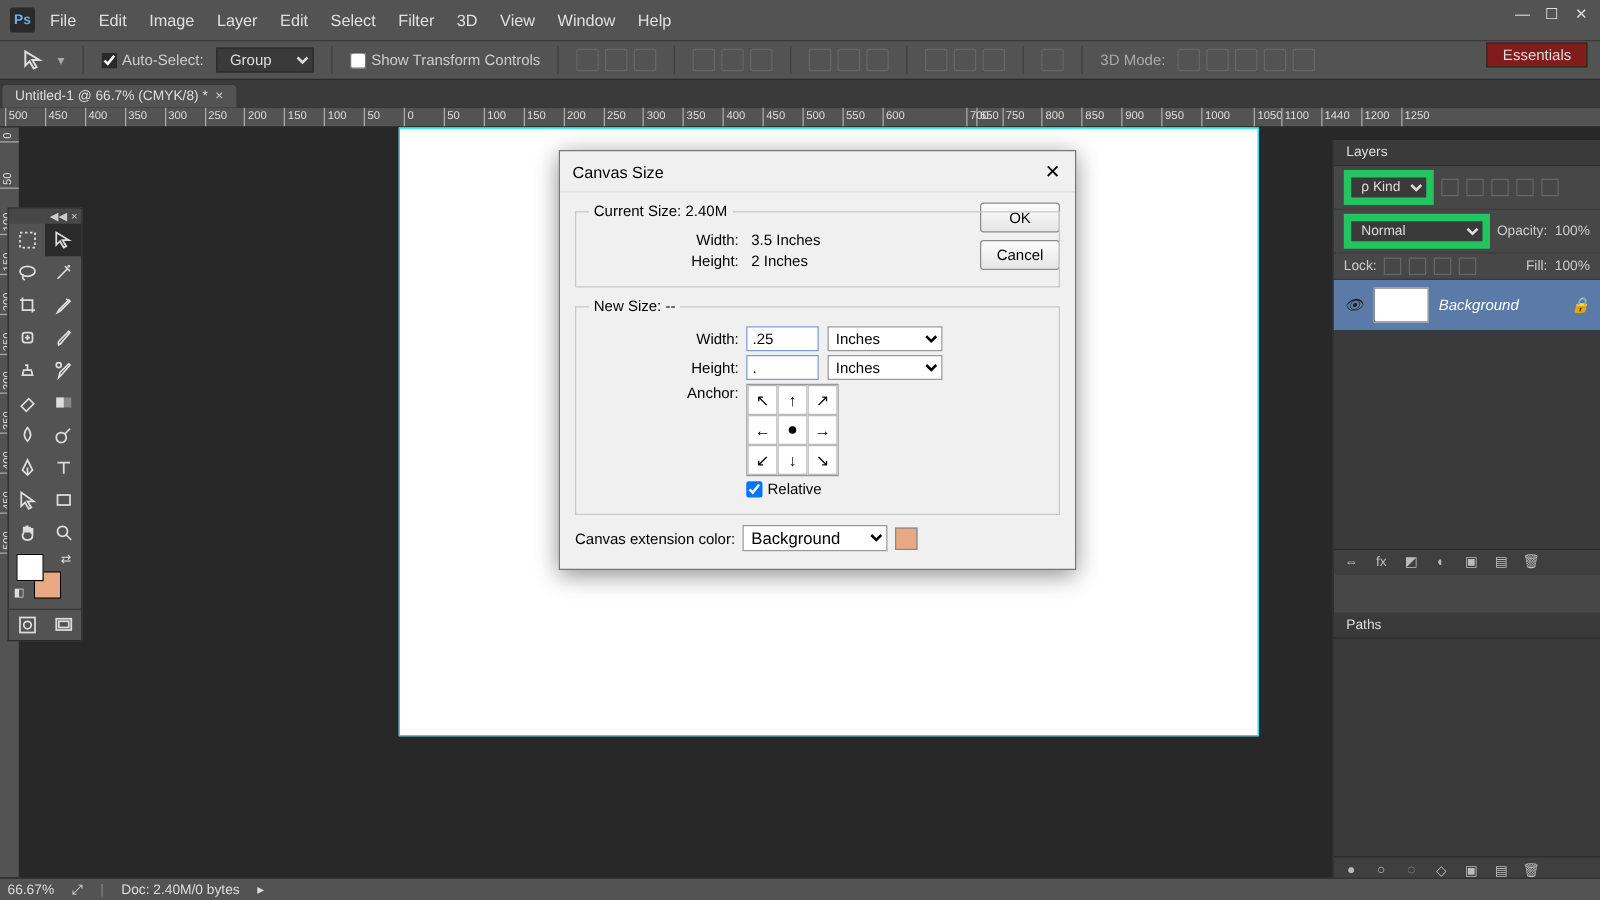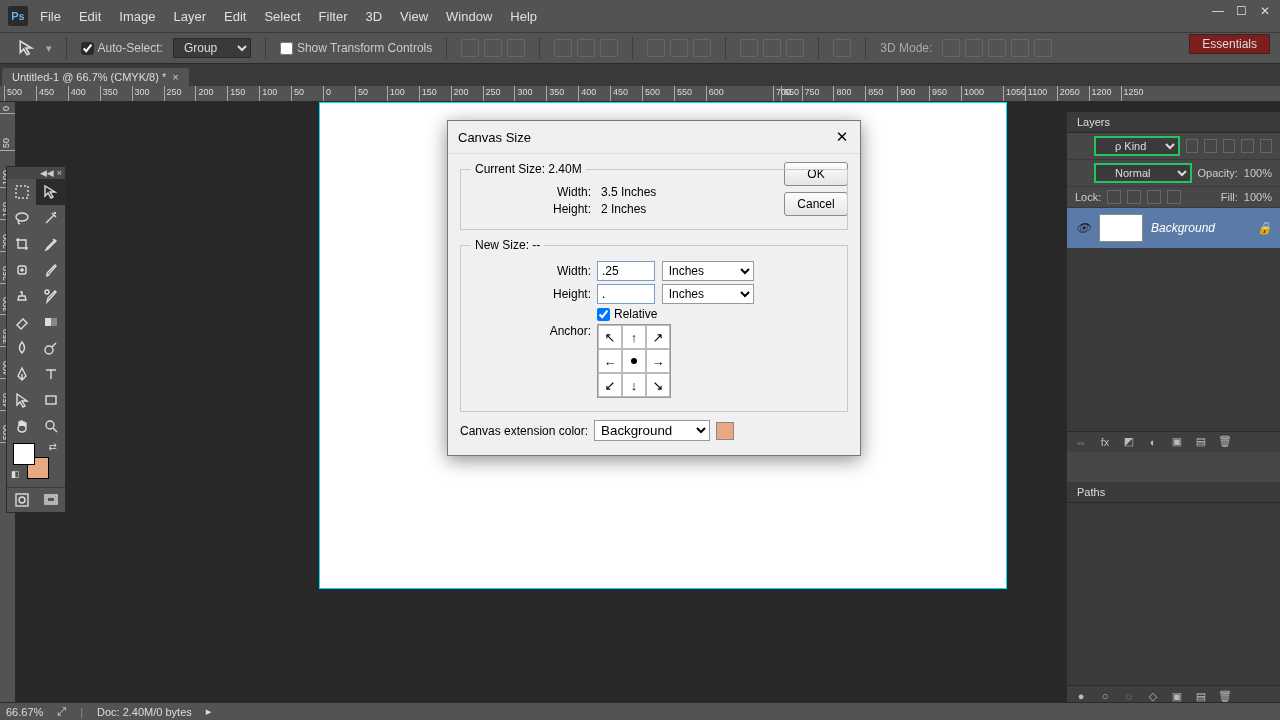--- a/index.html
+++ b/index.html
@@ -53,21 +53,21 @@
   .bgswatch { position:absolute; width:22px; height:22px; border:1px solid #000; background:#e8a882; left:20px; top:18px; z-index:1;}
   .swap-ic  { position:absolute; right:8px; top:2px; font-size:10px; color:#ddd;}
   .def-ic   { position:absolute; left:4px; top:30px; font-size:9px; color:#ddd;}
   #mask-row { display:flex; border-top:1px solid #3a3a3a;}
   #mask-row div { flex:1; height:24px; display:flex; align-items:center; justify-content:center;}
 
   
   #panels { position:absolute; top:112px; right:0; width:214px; bottom:14px; background:#474747; border-left:1px solid #2a2a2a; display:flex; flex-direction:column; }
   .panel-tab { background:#3a3a3a; padding:4px 10px; font-size:11px; color:#ddd; border-bottom:1px solid #2a2a2a;}
   .panel-row { display:flex; align-items:center; gap:6px; padding:3px 8px; background:#474747; border-bottom:1px solid #3a3a3a; font-size:11px;}
-  .panel-row select { flex:0 0 auto; background:#3a3a3a; color:#ddd; border:2px solid #22c55e; font-size:11px; padding:1px 15px;margin-left:19px;}
+  .panel-row select { flex:0 0 auto; background:#3a3a3a; color:#ddd; border:6px solid #22c55e; font-size:11px; padding:1px 4px;}
   .mini-ico { width:14px; height:14px; border:1px solid #666; background:#474747;}
   .layer-entry { display:flex; align-items:center; gap:8px; background:#5a7aa8; padding:6px 8px; color:#fff; font-size:12px; font-style:italic; }
   .layer-entry .eye { width:16px; height:16px; display:flex; align-items:center; justify-content:center; color:#222; background:none;}
   .layer-thumb { width:44px; height:28px; background:#fff; border:1px solid #888;}
   .layer-lock { margin-left:auto; font-size:12px;}
   .layer-stack { flex:1; background:#3a3a3a; min-height:140px;}
   .panel-footer { display:flex; gap:8px; padding:3px 6px; background:#3f3f3f; border-top:1px solid #2a2a2a;}
   .panel-footer span { width:16px; height:14px; display:flex; align-items:center; justify-content:center; color:#bbb; font-size:11px;}
 
   
@@ -214,21 +214,21 @@
     <div class="tick" style="left: 781px;">650</div>
     <div class="tick" style="left: 773px;">700</div>
     <div class="tick" style="left: 801.5px;">750</div>
     <div class="tick" style="left: 833.4px;">800</div>
     <div class="tick" style="left: 865.3px;">850</div>
     <div class="tick" style="left: 897.2px;">900</div>
     <div class="tick" style="left: 929.1px;">950</div>
     <div class="tick" style="left: 961px;">1000</div>
     <div class="tick" style="left: 1003px;">1050</div>
     <div class="tick" style="left: 1024.8px;">1100</div>
-    <div class="tick" style="left: 1056.7px;">2050</div>
+    <div class="tick" style="left: 1056.7px;">1440</div>
     <div class="tick" style="left: 1088.6px;">1200</div>
     <div class="tick" style="left: 1120.5px;">1250</div>
   </div>
 <div id="ruler-v">
     <div class="tick" style="top: 4px;">0</div>
     <div class="tick" style="top: 35.9px;">50</div>
     <div class="tick" style="top: 67.8px;">100</div>
     <div class="tick" style="top: 99.7px;">150</div>
     <div class="tick" style="top: 131.6px;">200</div>
     <div class="tick" style="top: 163.5px;">250</div>
@@ -471,40 +471,40 @@
         <label>Width:</label>
         <input type="text" value=".25" style="">
         &nbsp;&nbsp;
         <select><option>Inches</option></select>
       </div>
       <div class="kv">
         <label>Height:</label>
         <input type="text" value="." style="">
         &nbsp;&nbsp;
         <select><option>Inches</option></select>
-      </div>
-      <div class="kv">
-        <label></label>
-        <input type="checkbox" checked="" style="">
-        <span style="margin-left:4px">Relative</span>
       </div>
       <div class="kv" style="align-items:flex-start">
         <label>Anchor:</label>
         <div class="anchor-grid">
           <div>↖</div>
           <div>↑</div>
           <div>↗</div>
           <div>←</div>
           <div class="dot"></div>
           <div>→</div>
           <div>↙</div>
           <div>↓</div>
           <div>↘</div>
         </div>
       </div>
+      <div class="kv">
+        <label></label>
+        <input type="checkbox" checked="" style="">
+        <span style="margin-left:4px">Relative</span>
+      </div>
     </fieldset>
 
     <div class="ext-row">
       <span>Canvas extension color:</span>
       <select><option>Background</option></select>
       <span class="ext-swatch"></span>
     </div>
   </div>
 </div>
 

